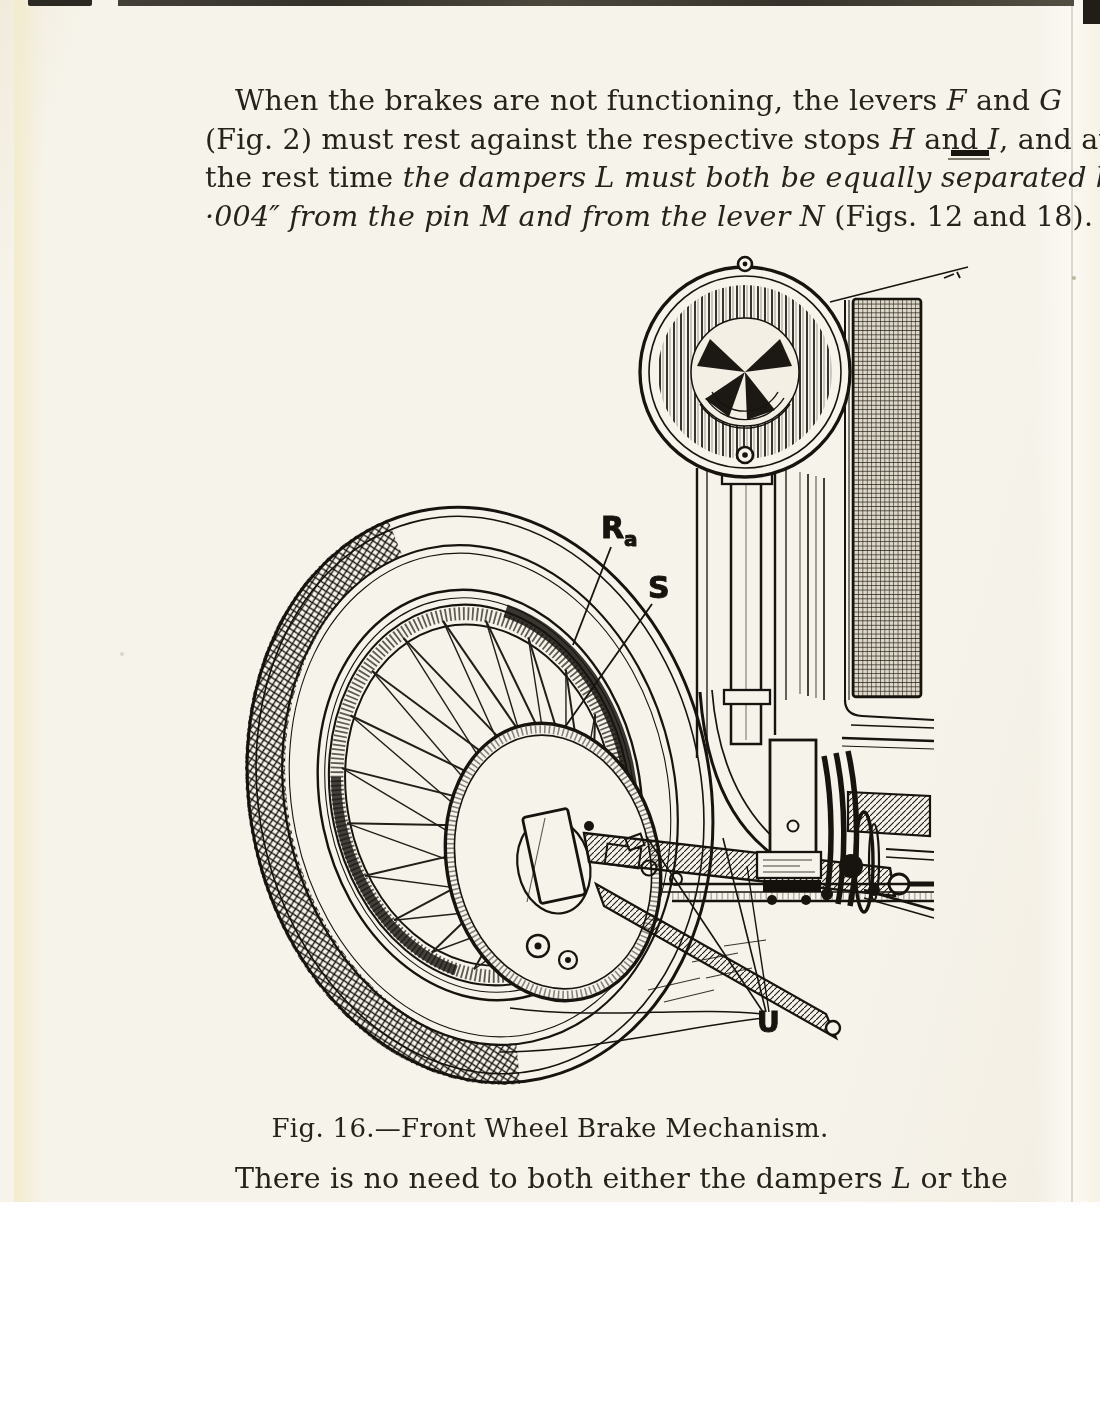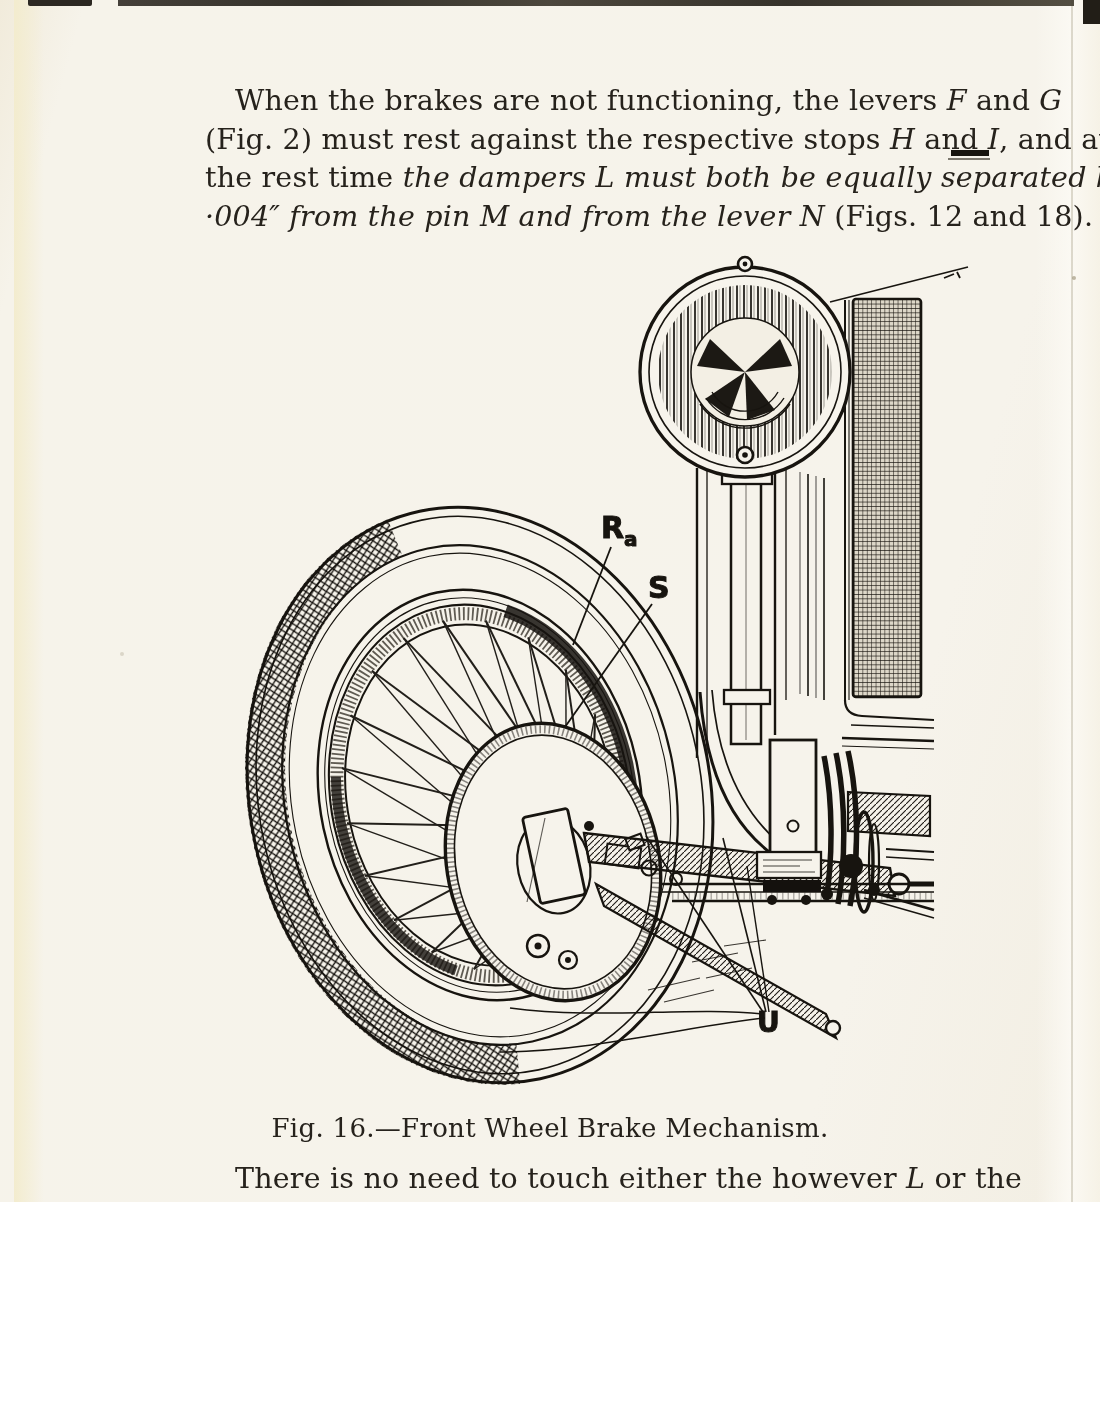--- a/index.html
+++ b/index.html
@@ -246,18 +246,18 @@
       </g>
       <text x="601" y="538" font-size="30"><tspan>R</tspan><tspan dy="8" font-size="20">a</tspan></text>
       <text x="648" y="598" font-size="30">S</text>
       <text x="757" y="1032" font-size="28">U</text>
     </g>
   </svg>
 
   <div class="abs caption">Fig. 16.—Front Wheel Brake Mechanism.</div>
 
   <div class="abs tblock" style="top:1160px;">
-    <div class="tline indent"><span>There is no need to touch either the however </span><span class="it">L</span><span> or the</span></div>
+    <div class="tline indent"><span>There is no need to both either the dampers </span><span class="it">L</span><span> or the</span></div>
   </div>
 
   <div class="abs pagenum">40</div>
 
 </div>
 
 </body></html>

